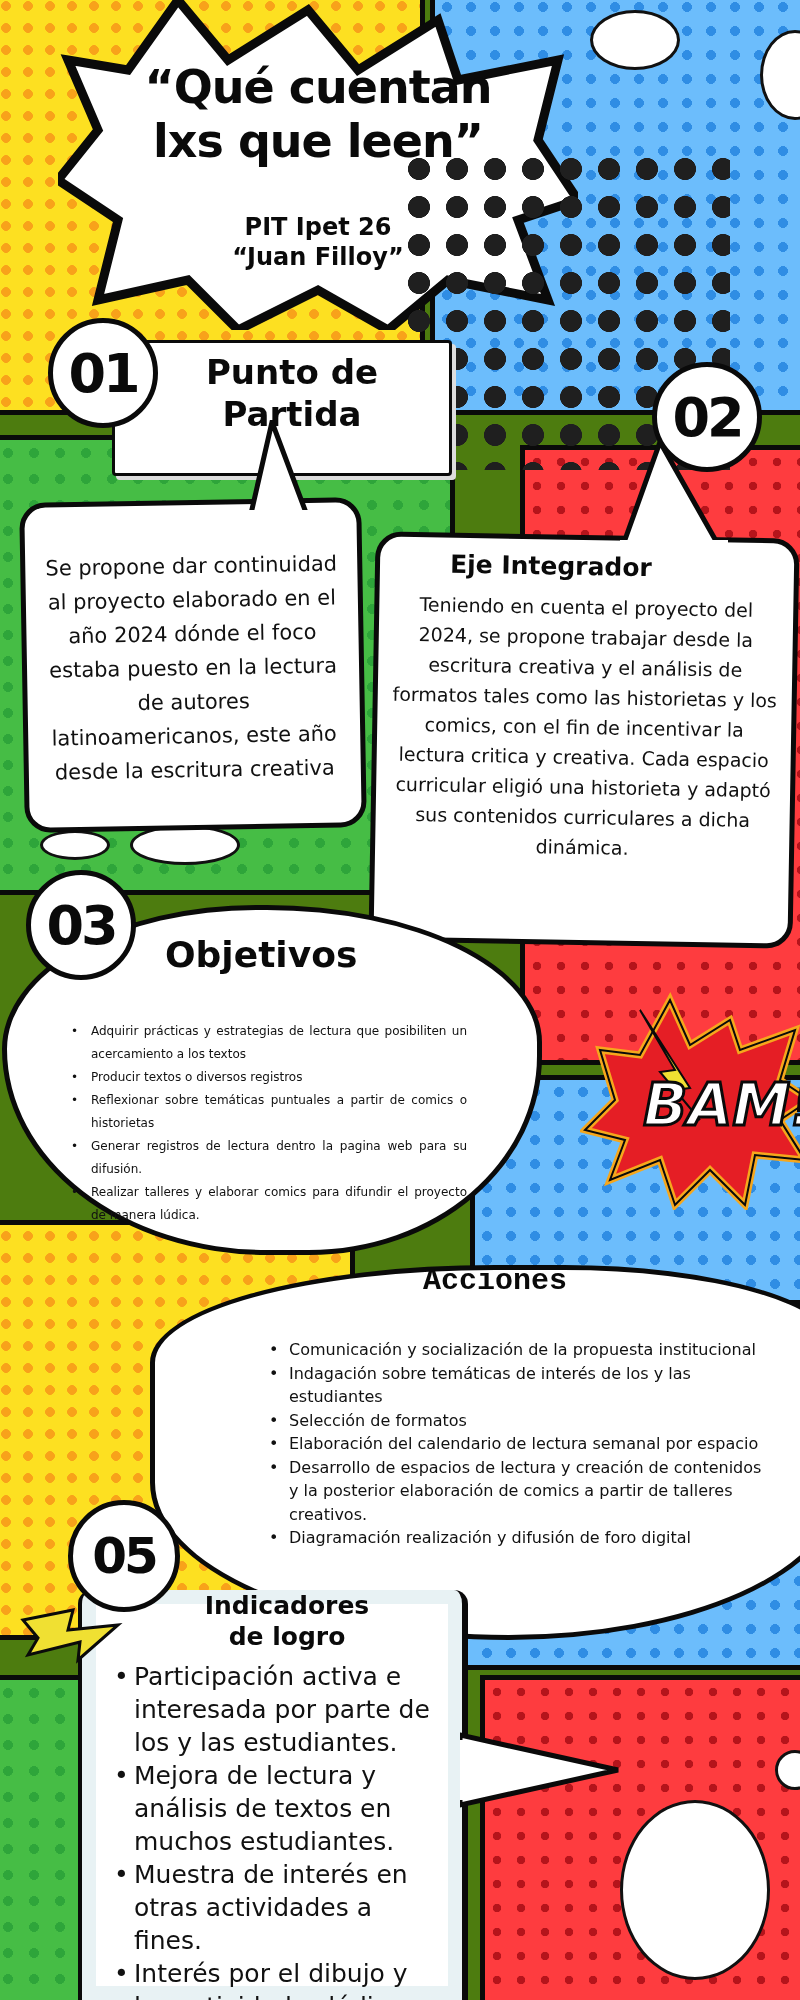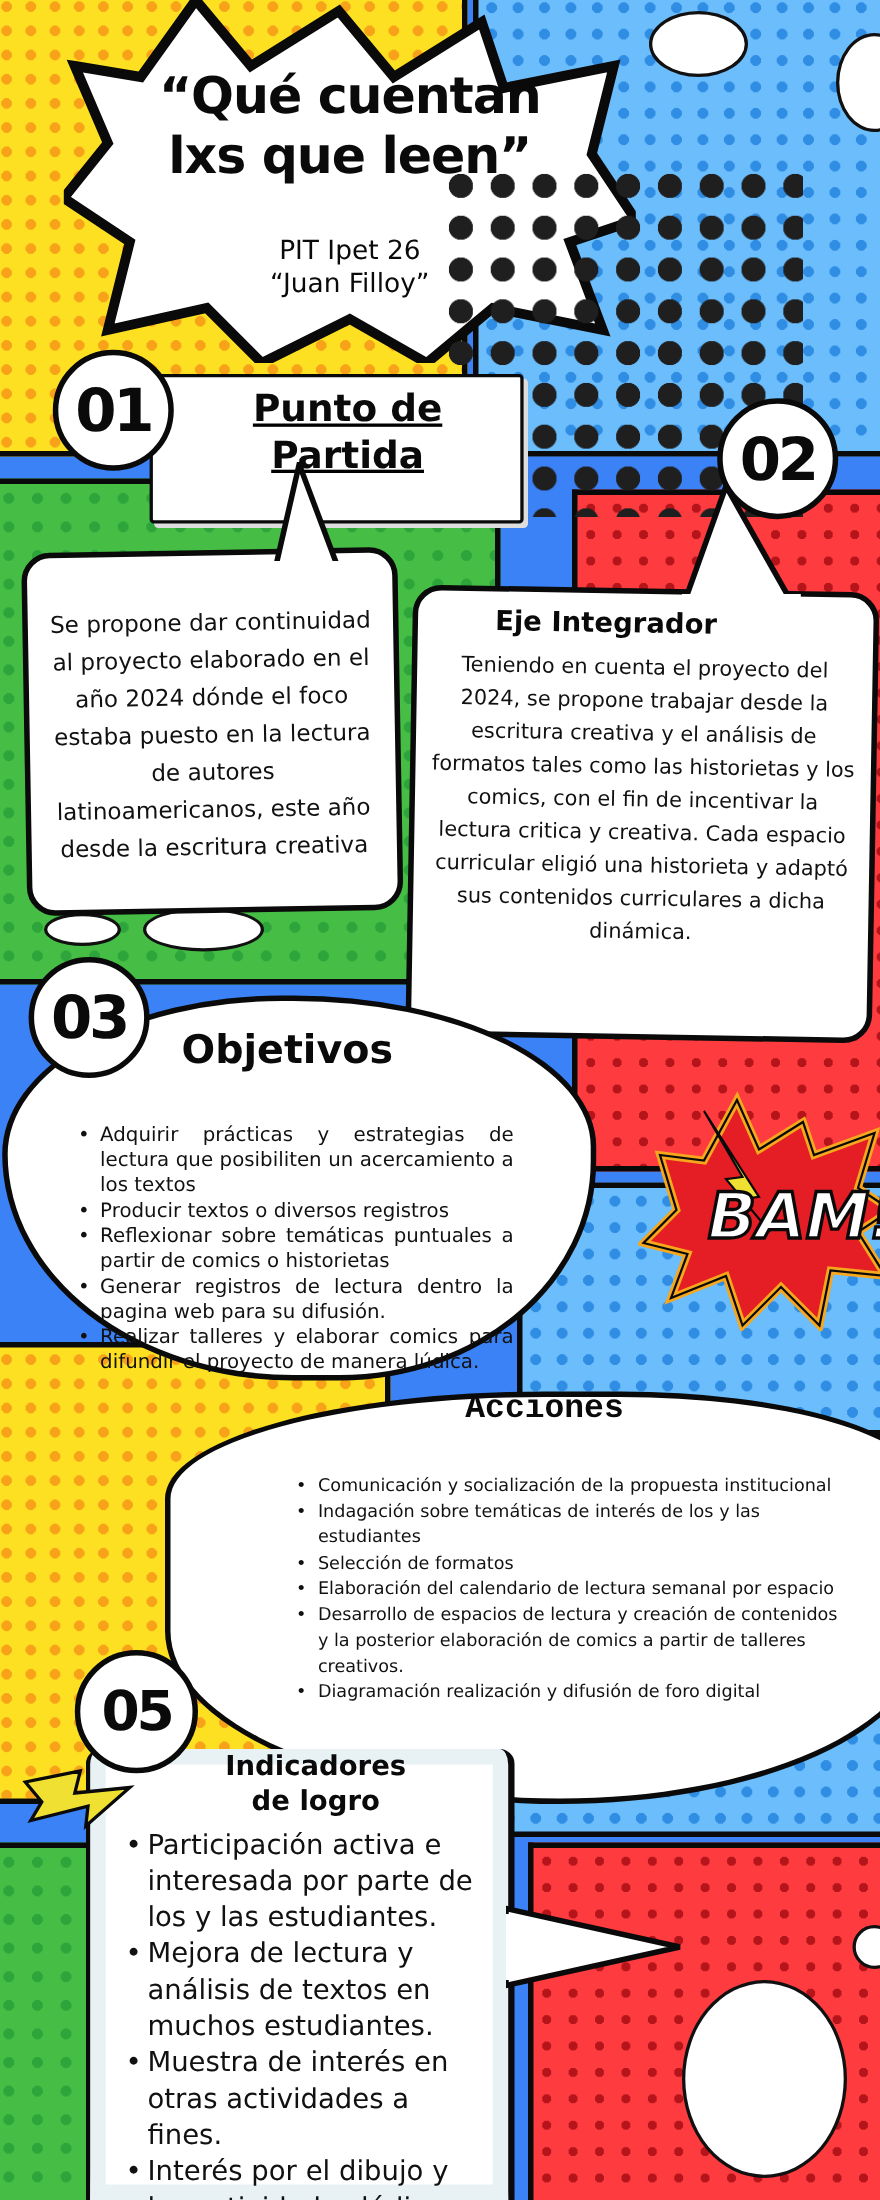--- a/index.html
+++ b/index.html
@@ -1,31 +1,31 @@
 <!DOCTYPE html>
 <html><head>
 <meta charset="utf-8">
 <style>
   * { box-sizing: border-box; margin: 0; padding: 0; }
   body { width: 800px; height: 2000px; overflow: hidden; background: #ffffff; font-family: "DejaVu Sans", sans-serif; }
-  .canvas { position: relative; width: 800px; height: 2000px; overflow: hidden; background: #3b82f6; }
+  .canvas { position: relative; width: 800px; height: 2000px; overflow: hidden; background: #4d7c0f; }
 
   
   .panel { position: absolute; border: 5px solid #0a0a0a; overflow: hidden; }
   .yellow { background-color: #fde021; background-image: radial-gradient(circle, #f8a21a 30%, transparent 32%); background-size: 22px 22px; }
   .blue { background-color: #6cbdfc; background-image: radial-gradient(circle, #2f8de4 28%, transparent 30%); background-size: 24px 24px; }
   .green { background-color: #46bd45; background-image: radial-gradient(circle, #2ea53a 26%, transparent 28%); background-size: 26px 26px; }
   .red { background-color: #fe3c3f; background-image: radial-gradient(circle, #b5141b 24%, transparent 26%); background-size: 24px 24px; }
   .dots-black { background-image: radial-gradient(circle, #1f1f1f 40%, transparent 42%); background-size: 38px 38px; }
 
   
   .burst { position: absolute; left: 58px; top: 0px; width: 520px; height: 330px; }
   .burst svg { position: absolute; left: 0; top: 0; }
   .title { position: absolute; left: 0; width: 520px; top: 60px; text-align: center; font-family: "DejaVu Sans", sans-serif; font-weight: bold; font-size: 46px; line-height: 54px; color: #0a0a0a; letter-spacing: -1px; }
-  .subtitle { position: absolute; left: 0; width: 520px; top: 212px; text-align: center; font-weight: normal; font-size: 24px; line-height: 30px; color: #0a0a0a; }
+  .subtitle { position: absolute; left: 0; width: 520px; top: 212px; text-align: center; font-weight: bold; font-size: 24px; line-height: 30px; color: #0a0a0a; }
 
   
   .num { position: absolute; width: 110px; height: 110px; border-radius: 50%; background: #fff; border: 5px solid #0a0a0a; display: flex; align-items: center; justify-content: center; font-weight: bold; font-size: 54px; color: #0a0a0a; letter-spacing: -3px; z-index: 6; }
 
   
   .bubble { position: absolute; background: #fff; border: 5px solid #0a0a0a; z-index: 4; }
   .heading { font-weight: bold; color: #0a0a0a; text-align: center; }
   .body-text { font-family: "DejaVu Sans", sans-serif; color: #111; text-align: center; }
 
   ul.bul { list-style: none; }
@@ -66,21 +66,21 @@
       <div>“Qué cuentan</div>
       <div>lxs que leen”</div>
     </div>
     <div class="subtitle">
       <div>PIT Ipet 26</div>
       <div>“Juan Filloy”</div>
     </div>
   </div>
 
   <div class="num" style="left:48px; top:318px;">01</div>
-  <div class="bubble" style="left:136px; top:340px; width:340px; height:136px; border-width:3px; border-radius:4px; box-shadow:4px 4px 0 #ddd;text-decoration:underline;">
+  <div class="bubble" style="left:112px; top:340px; width:340px; height:136px; border-width:3px; border-radius:4px; box-shadow:4px 4px 0 #ddd;">
     <div class="heading" style="font-size:34px; line-height:42px; padding-top:8px; padding-left:20px;">
       <div>Punto de</div>
       <div>Partida</div>
     </div>
   </div>
   <svg style="position:absolute; left:220px; top:420px; z-index:5;" width="90" height="100">
     <polygon points="30,98 52,2 88,98" fill="#fff" stroke="#0a0a0a" stroke-width="5"></polygon>
     <rect x="25" y="90" width="70" height="12" fill="#fff"></rect>
   </svg>
   <div class="bubble" style="left:22px; top:500px; width:342px; height:330px; border-radius:26px; transform:rotate(-1deg); padding:44px 16px 0 16px;">
@@ -91,21 +91,21 @@
   <svg style="position:absolute; left:620px; top:440px; z-index:5;" width="110" height="110">
     <polygon points="2,108 40,2 100,108" fill="#fff" stroke="#0a0a0a" stroke-width="5"></polygon>
     <rect x="0" y="100" width="108" height="12" fill="#fff"></rect>
   </svg>
   <div class="bubble" style="left:372px; top:535px; width:424px; height:410px; border-radius:26px; transform:rotate(1deg); padding:10px 12px 0 12px;">
     <div class="heading" style="font-size:25px; line-height:34px; text-align:left; padding-left:58px;">Eje Integrador</div>
     <div class="body-text" style="font-size:19px; line-height:30px; margin-top:8px;">Teniendo en cuenta el proyecto del 2024, se propone trabajar desde la escritura creativa y el análisis de formatos tales como las historietas y los comics, con el fin de incentivar la lectura critica y creativa. Cada espacio curricular eligió una historieta y adaptó sus contenidos curriculares a dicha dinámica.</div>
   </div>
 
   <div class="bubble" style="left:2px; top:905px; width:540px; height:350px; border-radius:48% 52% 44% 50% / 42% 40% 58% 60%; padding:110px 70px 0 62px;">
-    <ul class="bul" style="font-size:18px; line-height:23px; color:#111; text-align:justify;">
+    <ul class="bul" style="font-size:12px; line-height:23px; color:#111; text-align:justify;">
       <li>Adquirir prácticas y estrategias de lectura que posibiliten un acercamiento a los textos</li>
       <li>Producir textos o diversos registros</li>
       <li>Reflexionar sobre temáticas puntuales a partir de comics o historietas</li>
       <li>Generar registros de lectura dentro la pagina web para su difusión.</li>
       <li>Realizar talleres y elaborar comics para difundir el proyecto de manera lúdica.</li>
     </ul>
   </div>
   <div class="heading" style="position:absolute; left:165px; top:933px; font-size:36px; line-height:44px; z-index:6;">Objetivos</div>
   <div class="num" style="left:26px; top:870px;">03</div>
 

